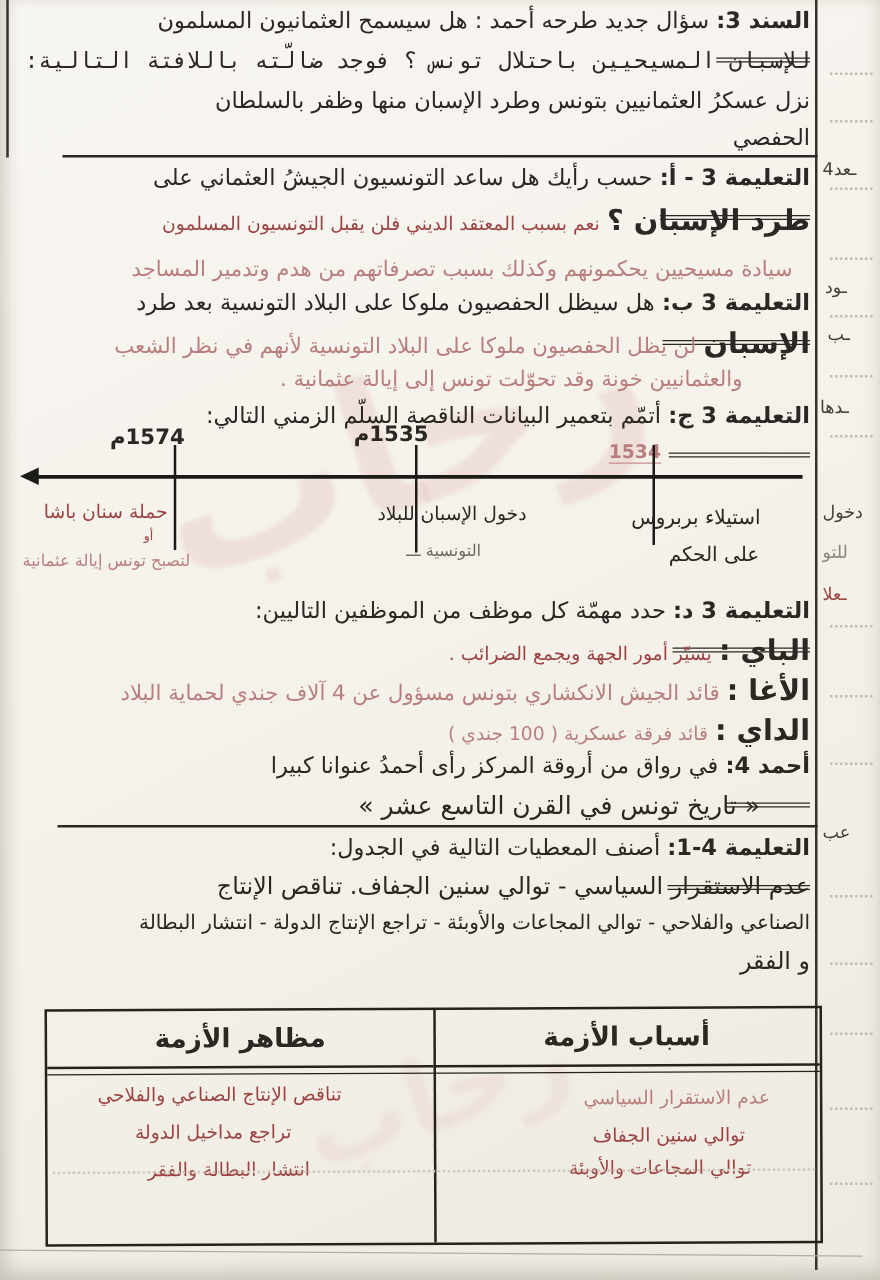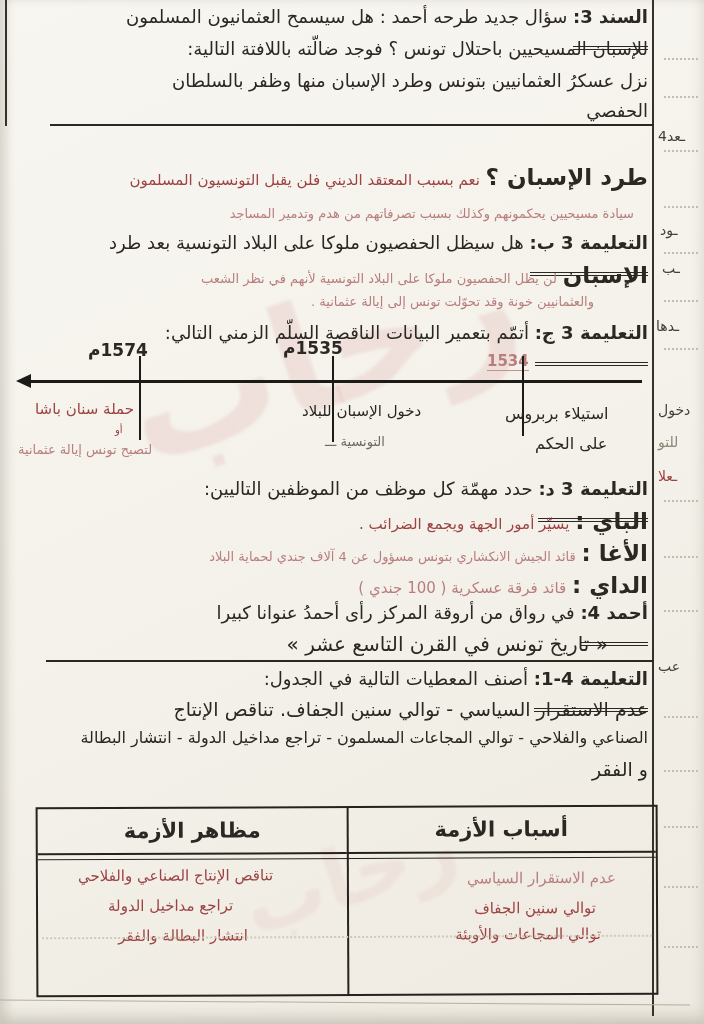--- a/index.html
+++ b/index.html
@@ -4,21 +4,21 @@
 <style>
   html,body{margin:0;padding:0;background:#8a8a8a;}
   .page{
     position:relative;width:704px;height:1024px;margin:0 auto;overflow:hidden;
     background:linear-gradient(155deg,#f8f6f1 0%,#f4f1ea 55%,#eeeae1 100%);
     font-family:"DejaVu Sans",sans-serif;direction:rtl;color:#2b2722;
     box-shadow:inset 0 -8px 14px rgba(120,115,100,.25), inset 8px 0 10px rgba(120,115,100,.12);
   }
   .line{position:absolute;right:56px;font-size:18px;white-space:nowrap;color:#2b2722;}
   .sm{font-size:15px;}
-  .xs{font-size:13px;}
+  .xs{font-size:17px;}
   .red{color:#9c4343;}
   .fadedred{color:#b87e7e;}
   .fadedblk{color:#6f6a60;}
   .big{font-size:23px;font-weight:bold;}
   .lbl{font-weight:bold;border-bottom:4px double currentColor;padding-bottom:19px;}
   .hr{position:absolute;height:2px;background:#2b2722;}
   .vline{position:absolute;width:2px;background:#35322c;}
   .tick{position:absolute;width:2px;background:#1d1b18;}
   .tl-line{position:absolute;height:2.5px;background:#1d1b18;}
   .arrow-left{position:absolute;width:0;height:0;border-top:7px solid transparent;border-bottom:7px solid transparent;border-left:none;border-right:15px solid #1d1b18;}
@@ -66,26 +66,30 @@
   <div class="frag" style="left:656px;top:318px;">ـدها</div>
   <div class="frag" style="left:658px;top:402px;">دخول</div>
   <div class="frag" style="left:658px;top:434px;color:#8c867a;">للتو</div>
   <div class="frag" style="left:658px;top:468px;color:#9c4343;">ـعلا</div>
   <div class="frag" style="left:658px;top:658px;">عب</div>
 
   <div class="line" style="top:6px;">
     <span class="lbl">السند 3:</span>
     <span>سؤال جديد طرحه أحمد : هل سيسمح العثمانيون المسلمون</span>
   </div>
-  <div class="line" style="top:38px;">للإسبان المسيحيين باحتلال تونس ؟ فوجد ضالّته باللافتة التالية:</div>
+  <div class="line" style="top:38px;font-family:Liberation Mono, monospace;">للإسبان المسيحيين باحتلال تونس ؟ فوجد ضالّته باللافتة التالية:</div>
   <div class="line" style="top:70px;">نزل عسكرُ العثمانيين بتونس وطرد الإسبان منها وظفر بالسلطان</div>
   <div class="line" style="top:100px;">الحفصي</div>
 
   <div class="hr" style="top:124px;right:50px;width:604px;"></div>
 
+  <div class="line" style="top:132px;">
+    <span class="lbl">التعليمة 3 - أ:</span>
+    <span>حسب رأيك هل ساعد التونسيون الجيشُ العثماني على</span>
+  </div>
   <div class="line" style="top:164px;">
     <span class="big">طرد الإسبان ؟</span>
     <span class="red sm">نعم بسبب المعتقد الديني فلن يقبل التونسيون المسلمون</span>
   </div>
   <div class="line fadedred xs" style="top:206px;right:70px;">سيادة مسيحيين يحكمونهم وكذلك بسبب تصرفاتهم من هدم وتدمير المساجد</div>
 
   <div class="line" style="top:232px;">
     <span class="lbl">التعليمة 3 ب:</span>
     <span>هل سيظل الحفصيون ملوكا على البلاد التونسية بعد طرد</span>
   </div>
@@ -143,21 +147,21 @@
   </div>
   <div class="line" style="top:632px;right:96px;font-size:20px;">« تاريخ تونس في القرن التاسع عشر »</div>
 
   <div class="hr" style="top:660px;right:50px;width:608px;"></div>
 
   <div class="line" style="top:668px;">
     <span class="lbl">التعليمة 4‏-‏1:</span>
     <span>أصنف المعطيات التالية في الجدول:</span>
   </div>
   <div class="line" style="top:698px;font-size:19px;">عدم الاستقرار السياسي - توالي سنين الجفاف. تناقص الإنتاج</div>
-  <div class="line" style="top:728px;font-size:16px;">الصناعي والفلاحي - توالي المجاعات المسلمون - تراجع مداخيل الدولة - انتشار البطالة</div>
+  <div class="line" style="top:728px;font-size:16px;">الصناعي والفلاحي - توالي المجاعات والأوبئة - تراجع الإنتاج الدولة - انتشار البطالة</div>
   <div class="line" style="top:758px;font-size:19px;">و الفقر</div>
 
   <div class="tbl" style="top:806px;left:36px;width:618px;height:186px;">
     <div class="colsep" style="left:309px;"></div>
     <div class="hdr" style="right:0;width:309px;">أسباب الأزمة</div>
     <div class="hdr" style="left:0;width:309px;">مظاهر الأزمة</div>
     <div class="hdr2" style="top:50px;left:0;width:618px;"></div>
 
     <div class="cellline fadedred" style="top:62px;right:40px;">عدم الاستقرار السياسي</div>
     <div class="cellline red" style="top:92px;right:60px;">توالي سنين الجفاف</div>

